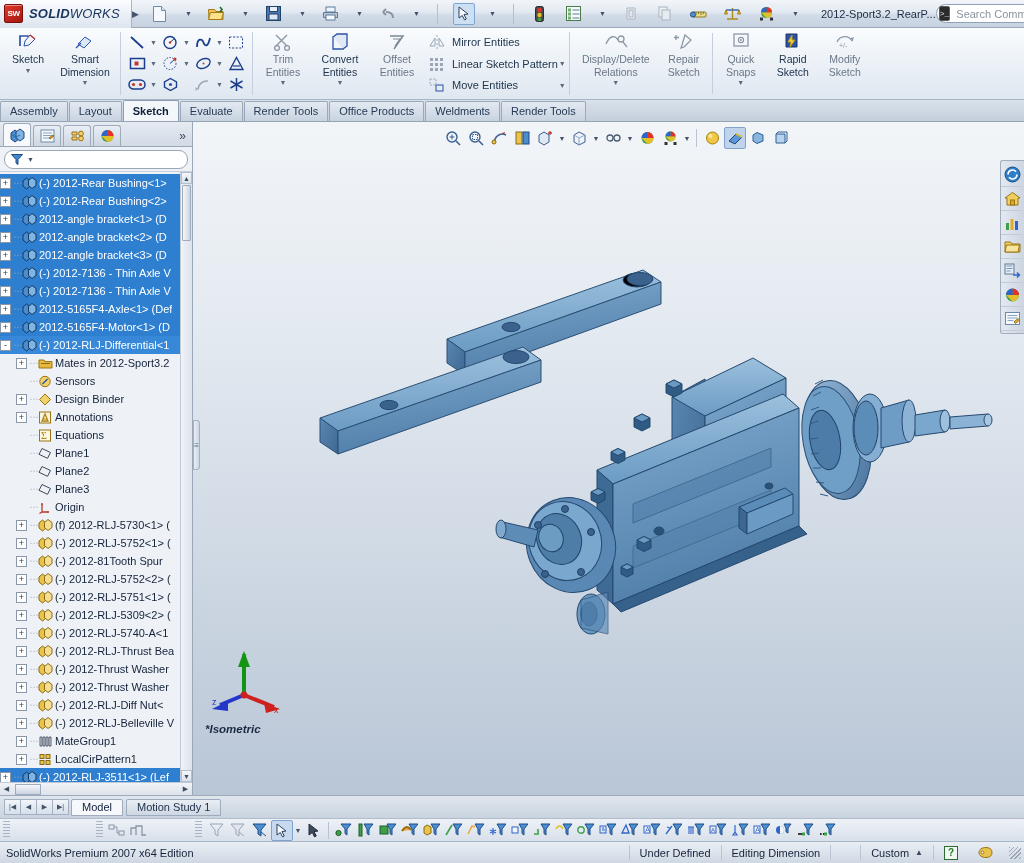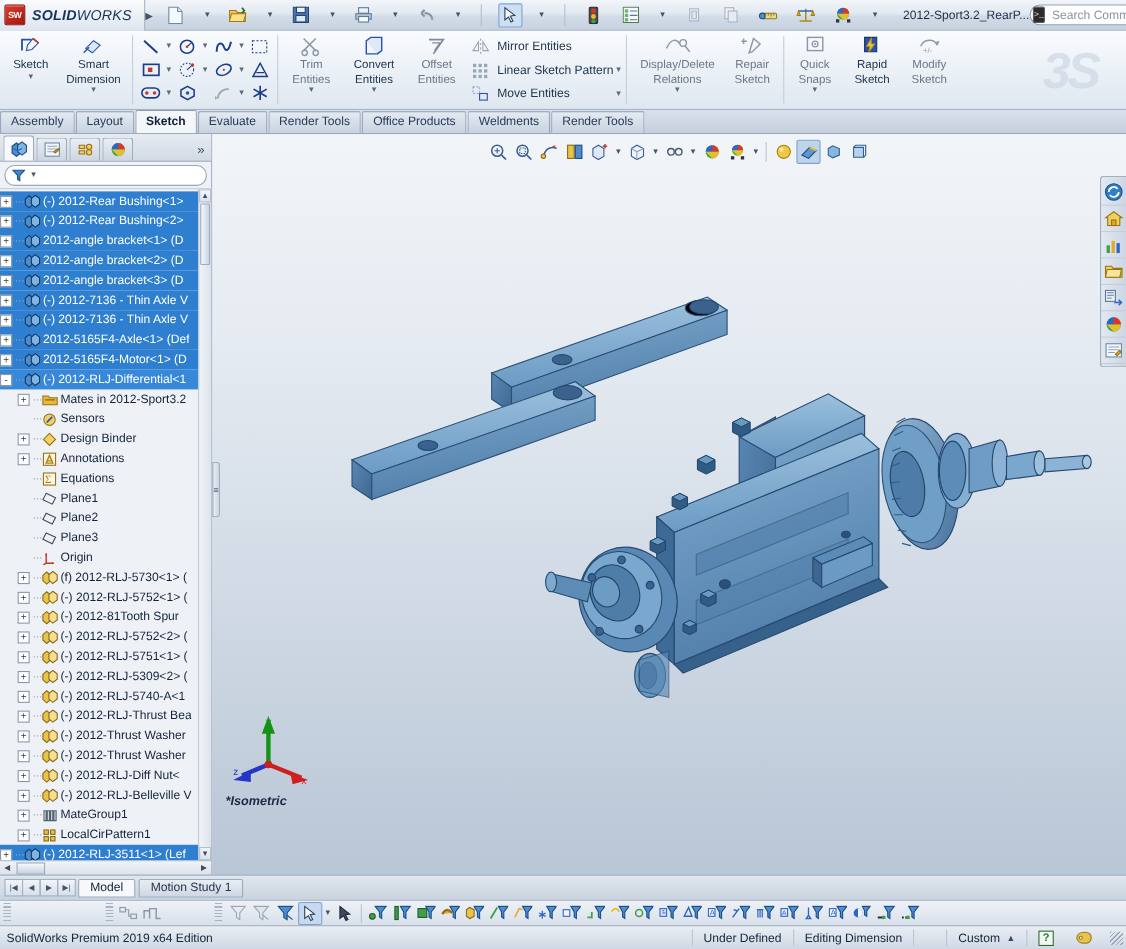--- a/index.html
+++ b/index.html
@@ -744,21 +744,20 @@
               <path d="M18 9l1-3-3 1" fill="none" stroke="#8d98a7" stroke-width="1.3"></path>
               <text x="5" y="16" font-size="7" fill="#8d98a7" font-family="Liberation Sans">+/-</text>
             </svg>
         </span>
         <span class="lbl dim">Modify</span>
         <span class="lbl dim">Sketch</span>
       </div>
     </div>
 
     <div class="rspacer"></div>
-    <div class="ds-wm">3S</div>
   </div>
 
   <div class="tabbar">
     <div class="tab">Assembly</div>
     <div class="tab">Layout</div>
     <div class="tab active">Sketch</div>
     <div class="tab">Evaluate</div>
     <div class="tab">Render Tools</div>
     <div class="tab">Office Products</div>
     <div class="tab">Weldments</div>
@@ -1707,21 +1706,21 @@
     <div class="bb-btn">
         <svg width="17" height="14" viewBox="0 0 17 14">
           <path d="M7 1h9l-4 5v6l-2-1.5V6z" fill="#4c8fd3" stroke="#1f4d85"></path>
           <path d="M1 11h5" stroke="#2a2a2a" stroke-width="1.8" stroke-dasharray="1.6 1.4"></path>
           <rect x="5" y="9.5" width="3" height="3" fill="#3fa04a"></rect>
         </svg>
       </div>
   </div>
 
   <div class="statusbar">
-    <div class="sb-left">SolidWorks Premium 2019 x64 Edition</div>
+    <div class="sb-left">SolidWorks Premium 2007 x64 Edition</div>
     <div class="sb-flex"></div>
     <div class="sb-cell">Under Defined</div>
     <div class="sb-cell">Editing Dimension</div>
     <div class="sb-cell" style="width:30px"></div>
     <div class="sb-cell">
       <span>Custom</span>
       <span style="margin-left:6px;font-size:8px;color:#3b4a5e">▲</span>
     </div>
     <div class="sb-cell">
       <span class="sb-q">?</span>

